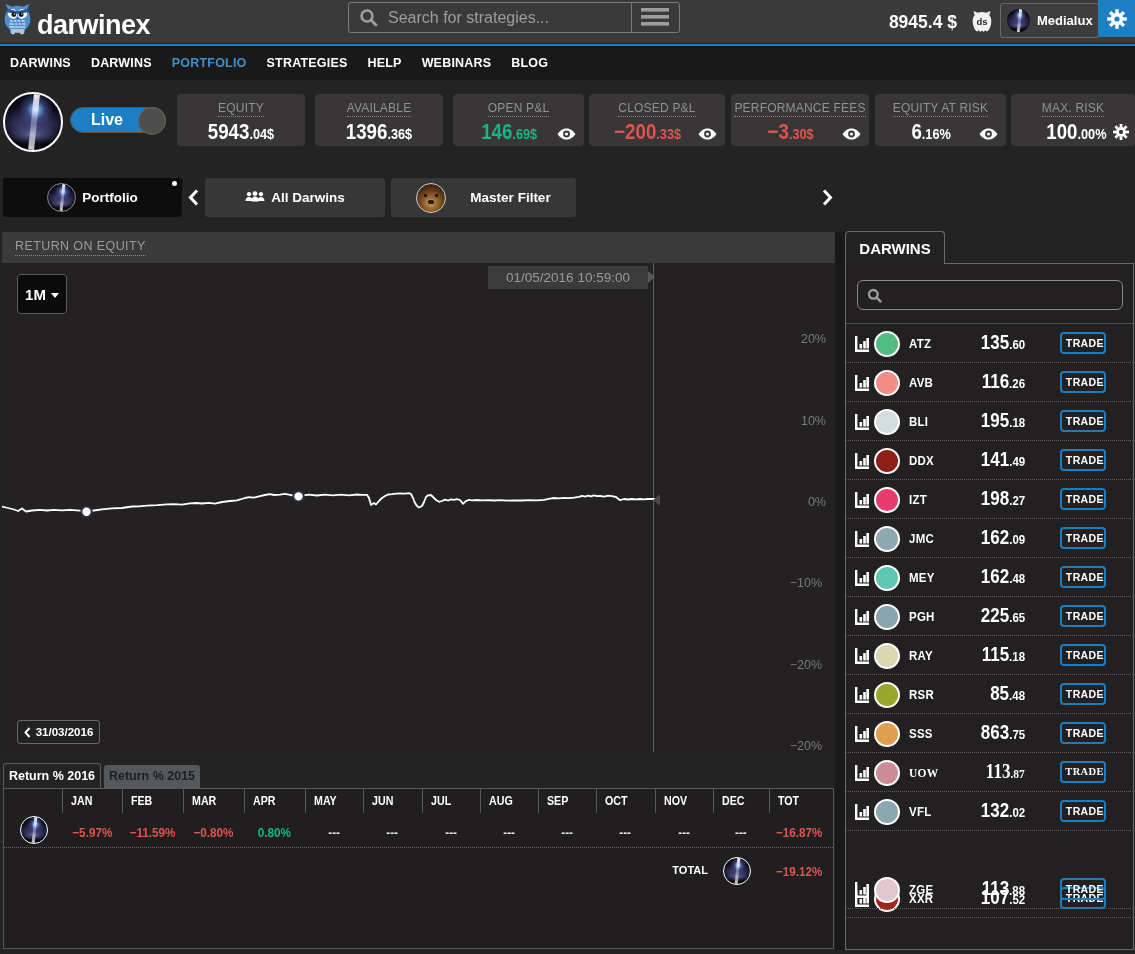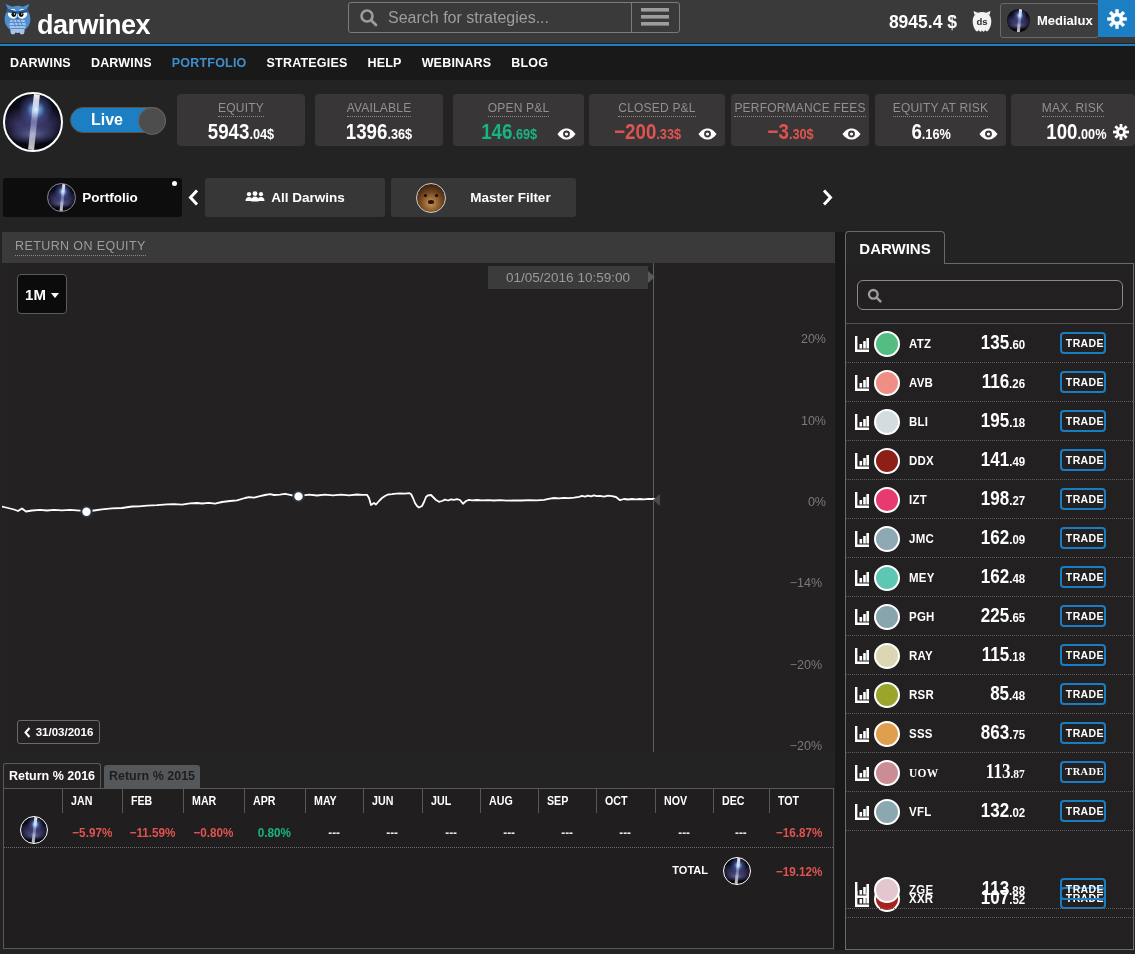--- a/index.html
+++ b/index.html
@@ -261,21 +261,21 @@
   <div class="abs" id="chead">
       <span>RETURN ON EQUITY</span>
     </div>
   <div class="abs" id="onem">1M<div class="car"></div></div>
   <div class="abs" id="tooltip">01/05/2016 10:59:00</div>
   <div class="abs" id="ttarrow"></div>
   <div class="abs" id="xhair"></div>
   <div class="abs ylab" style="left:784px;top:100px;">20%</div>
   <div class="abs ylab" style="left:784px;top:182px;">10%</div>
   <div class="abs ylab" style="left:784px;top:263px;">0%</div>
-  <div class="abs ylab" style="left:780px;top:344px;">−14%</div>
+  <div class="abs ylab" style="left:780px;top:344px;">−10%</div>
   <div class="abs ylab" style="left:780px;top:426px;">−20%</div>
   <div class="abs ylab" style="left:780px;top:507px;">−20%</div>
   <svg class="abs" id="linesvg" style="left:0;top:31px;" width="833" height="489" viewBox="0 0 833 489">
       <polyline points="0,243.5 4,244.5 8,245.5 12,246.5 16,248 20,245.5 24,248.5 30,247.5 38,246.8 45,247.5 52,246.9 60,247.4 68,246.8 78,247.6 84.5,248.8 92,247.5 100,246.3 110,245.3 120,245 130,243.5 137,243.3 145,242.6 155,242.2 165,241.4 172,241.2 180,241.6 188,240.4 195,240 200,240.5 207,239.9 213,240.6 220,239 228,238 235,237.3 243,235 247,234.2 252,234.6 258,233.2 263,232 268,231.2 272,232 278,231.6 283,230.9 288,231.8 293,233 296.5,233.4 300,232.6 307,231.6 315,232.5 323,231.6 331,232.4 339,231.7 347,232.3 355,231.5 360,231.9 365,231.8 367,235 369,242 372,240 374,241.5 377,238 380,235 383,233 386,231.5 390,231.2 394,230.6 398,230.4 403,230.6 407,230.2 409,231 411,235 413,240 415,243 417,244.5 420,243 422,239 424,234 426,232.3 429,232 431,234 434,237 437,238.8 440,238 443,236.6 446,237.5 449,236.3 452,236.8 455,236.2 458,237 461,240.8 464,238 467,236.8 470,237.3 475,237 480,237.4 486,237.1 492,237.5 498,237.2 505,237.6 512,237.3 520,237.5 527,237.1 535,237.4 542,236.8 548,235.6 552,235 557,235.4 562,234.8 567,235.2 572,234.6 577,233.8 580,232.8 583,233.6 586,232.6 589,233.4 592,232.4 595,233.2 598,232.8 602,233.6 606,232.6 610,233.2 614,234 618,237.2 622,236 626,236.5 630,236 634,236.4 638,236 642,236.3 646,235.8 650,236 653,235.8" fill="none" stroke="#ffffff" stroke-width="1.8" stroke-linejoin="round" stroke-linecap="round"></polyline>
       <circle cx="84.5" cy="248.8" r="5.2" fill="#fff" stroke="#2b3043" stroke-width="2"></circle>
       <circle cx="296.5" cy="233.4" r="5.2" fill="#fff" stroke="#2b3043" stroke-width="2"></circle>
     </svg>
   <div class="abs" id="vbarrow"></div>
   <div class="abs" id="datebtn"><svg width="7" height="11" viewBox="0 0 7 11" style="margin-right:5px;">
         <polyline points="5.5,1 1.5,5.5 5.5,10" fill="none" stroke="#fff" stroke-width="2"></polyline>

